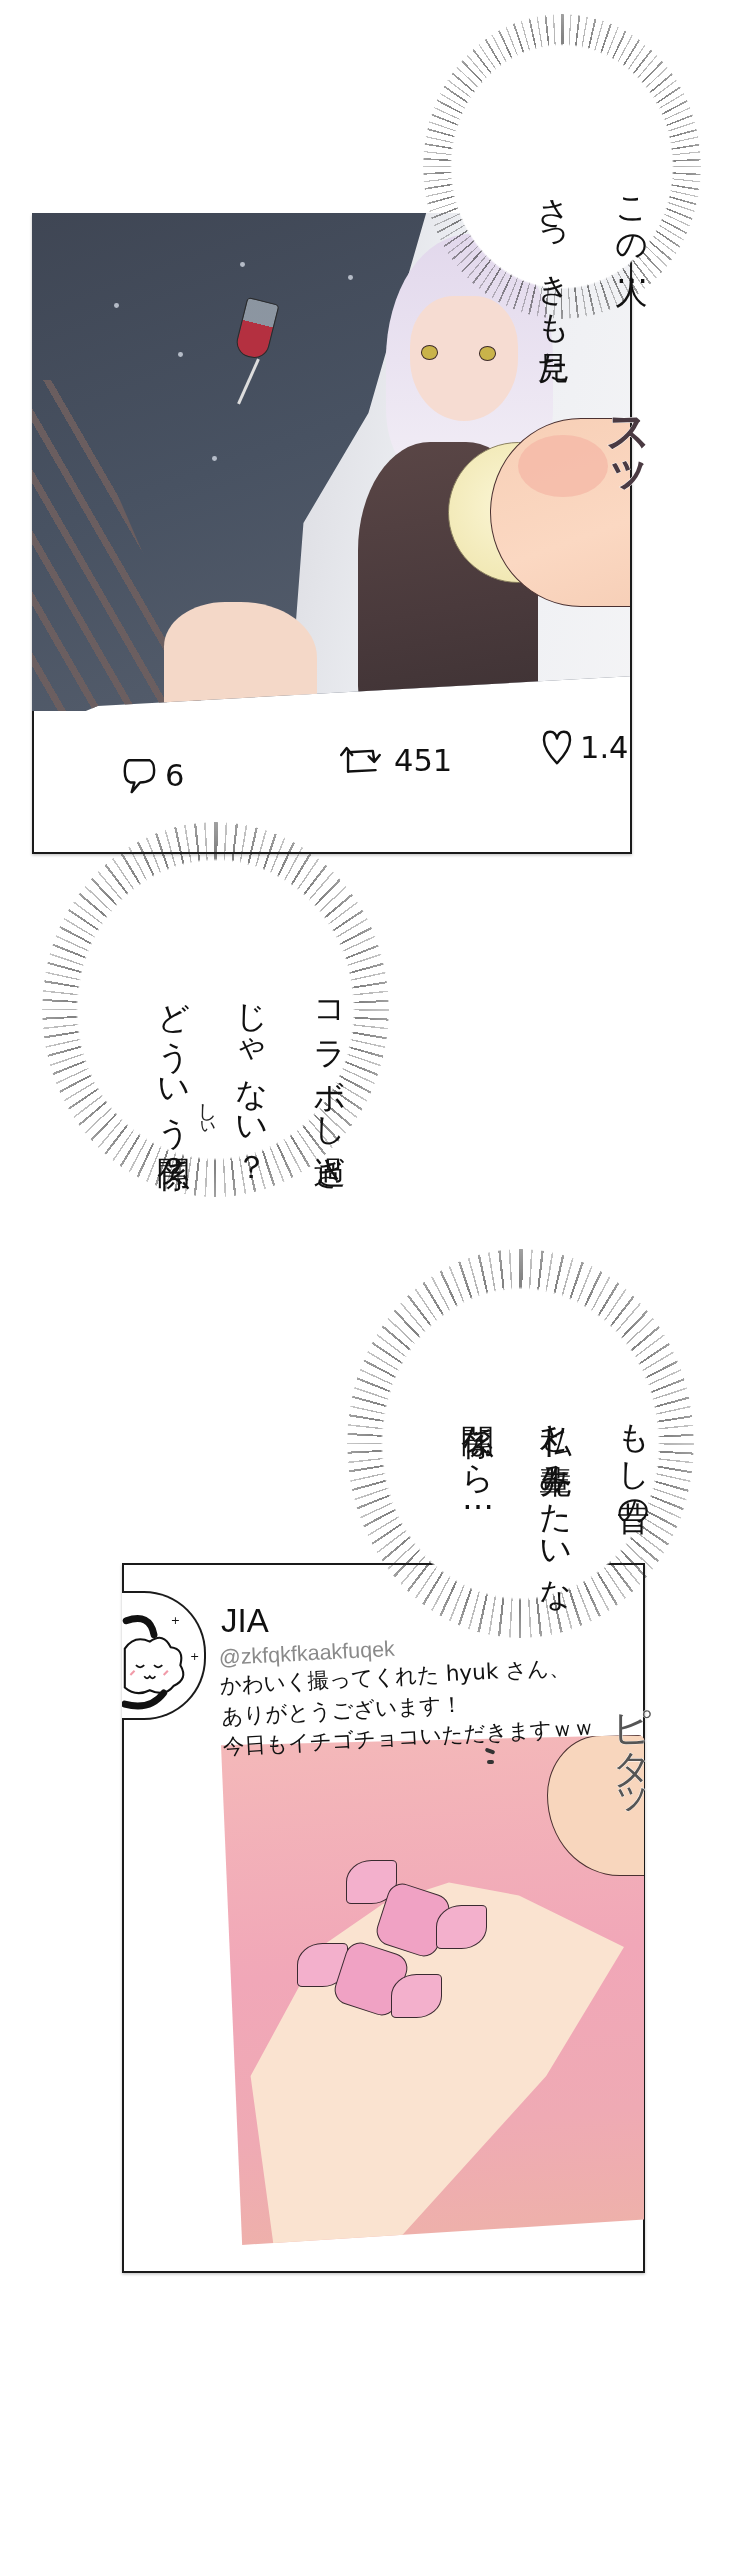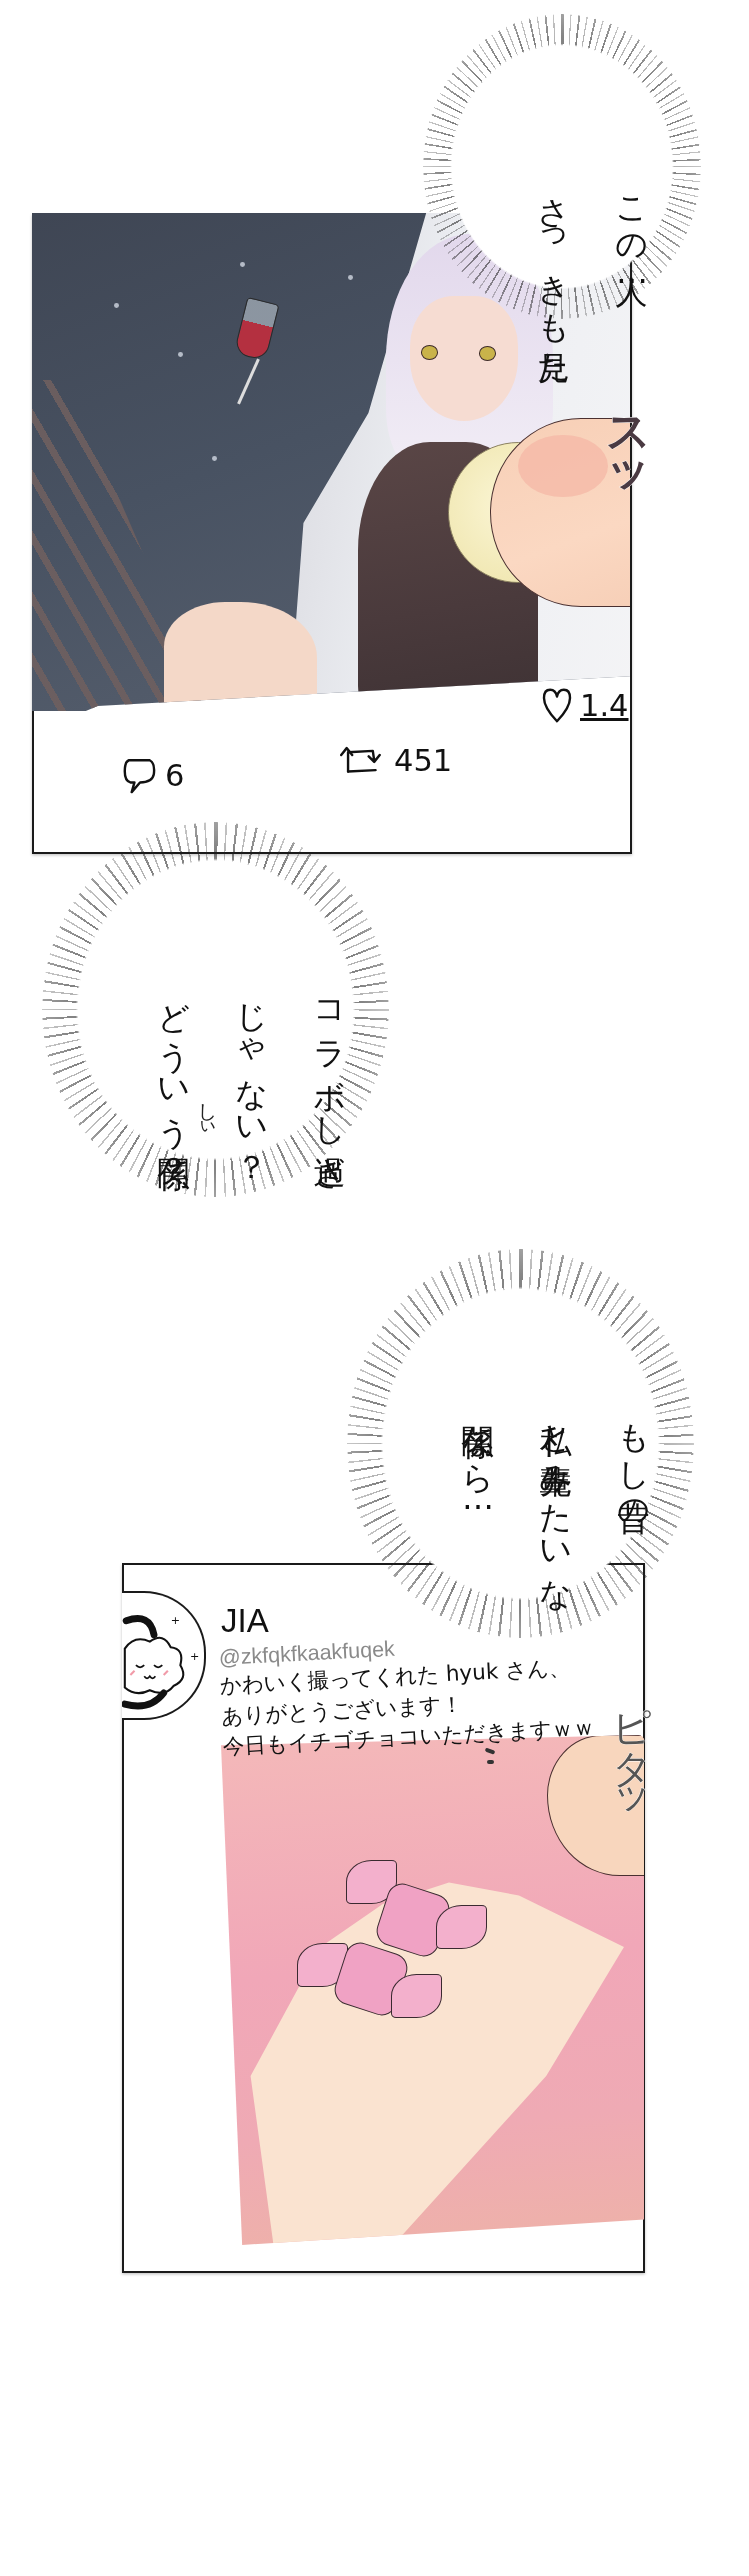--- a/index.html
+++ b/index.html
@@ -138,21 +138,21 @@
 </div>
 
 <div class="stats" style="left:338px; top:743px;">
   <svg width="49" height="33" viewBox="0 0 70 48">
     <path d="M14 40 L14 12 L50 10 L52 24 M44 18 L52 26 L60 16" fill="none" stroke="#111" stroke-width="3.5" stroke-linecap="round" stroke-linejoin="round"></path>
     <path d="M4 16 L12 6 L20 16 M14 40 L54 38" fill="none" stroke="#111" stroke-width="3.5" stroke-linecap="round" stroke-linejoin="round"></path>
   </svg>
   <span>451</span>
 </div>
 
-<div class="stats" style="left:541px; top:687px;text-decoration:underline;">
+<div class="stats" style="left:541px; top:729px;">
   <svg width="32" height="37" viewBox="0 0 46 54">
     <path d="M23 50 Q4 30 4 16 Q4 4 13 4 Q21 4 23 14 Q25 4 33 4 Q42 4 42 16 Q42 30 23 50 Z" fill="none" stroke="#111" stroke-width="3.5" stroke-linejoin="round"></path>
   </svg>
   <span>1.4</span>
 </div>
 
 <div class="sfx" style="left:600px; top:389px; font-size:44px; font-weight:bold;">スッ</div>
 
 <div class="burst" style="left:42px; top:822px; width:347px; height:375px;"></div>
 <div class="burst-core" style="left:121px; top:895px; width:187px; height:229px;"></div>

